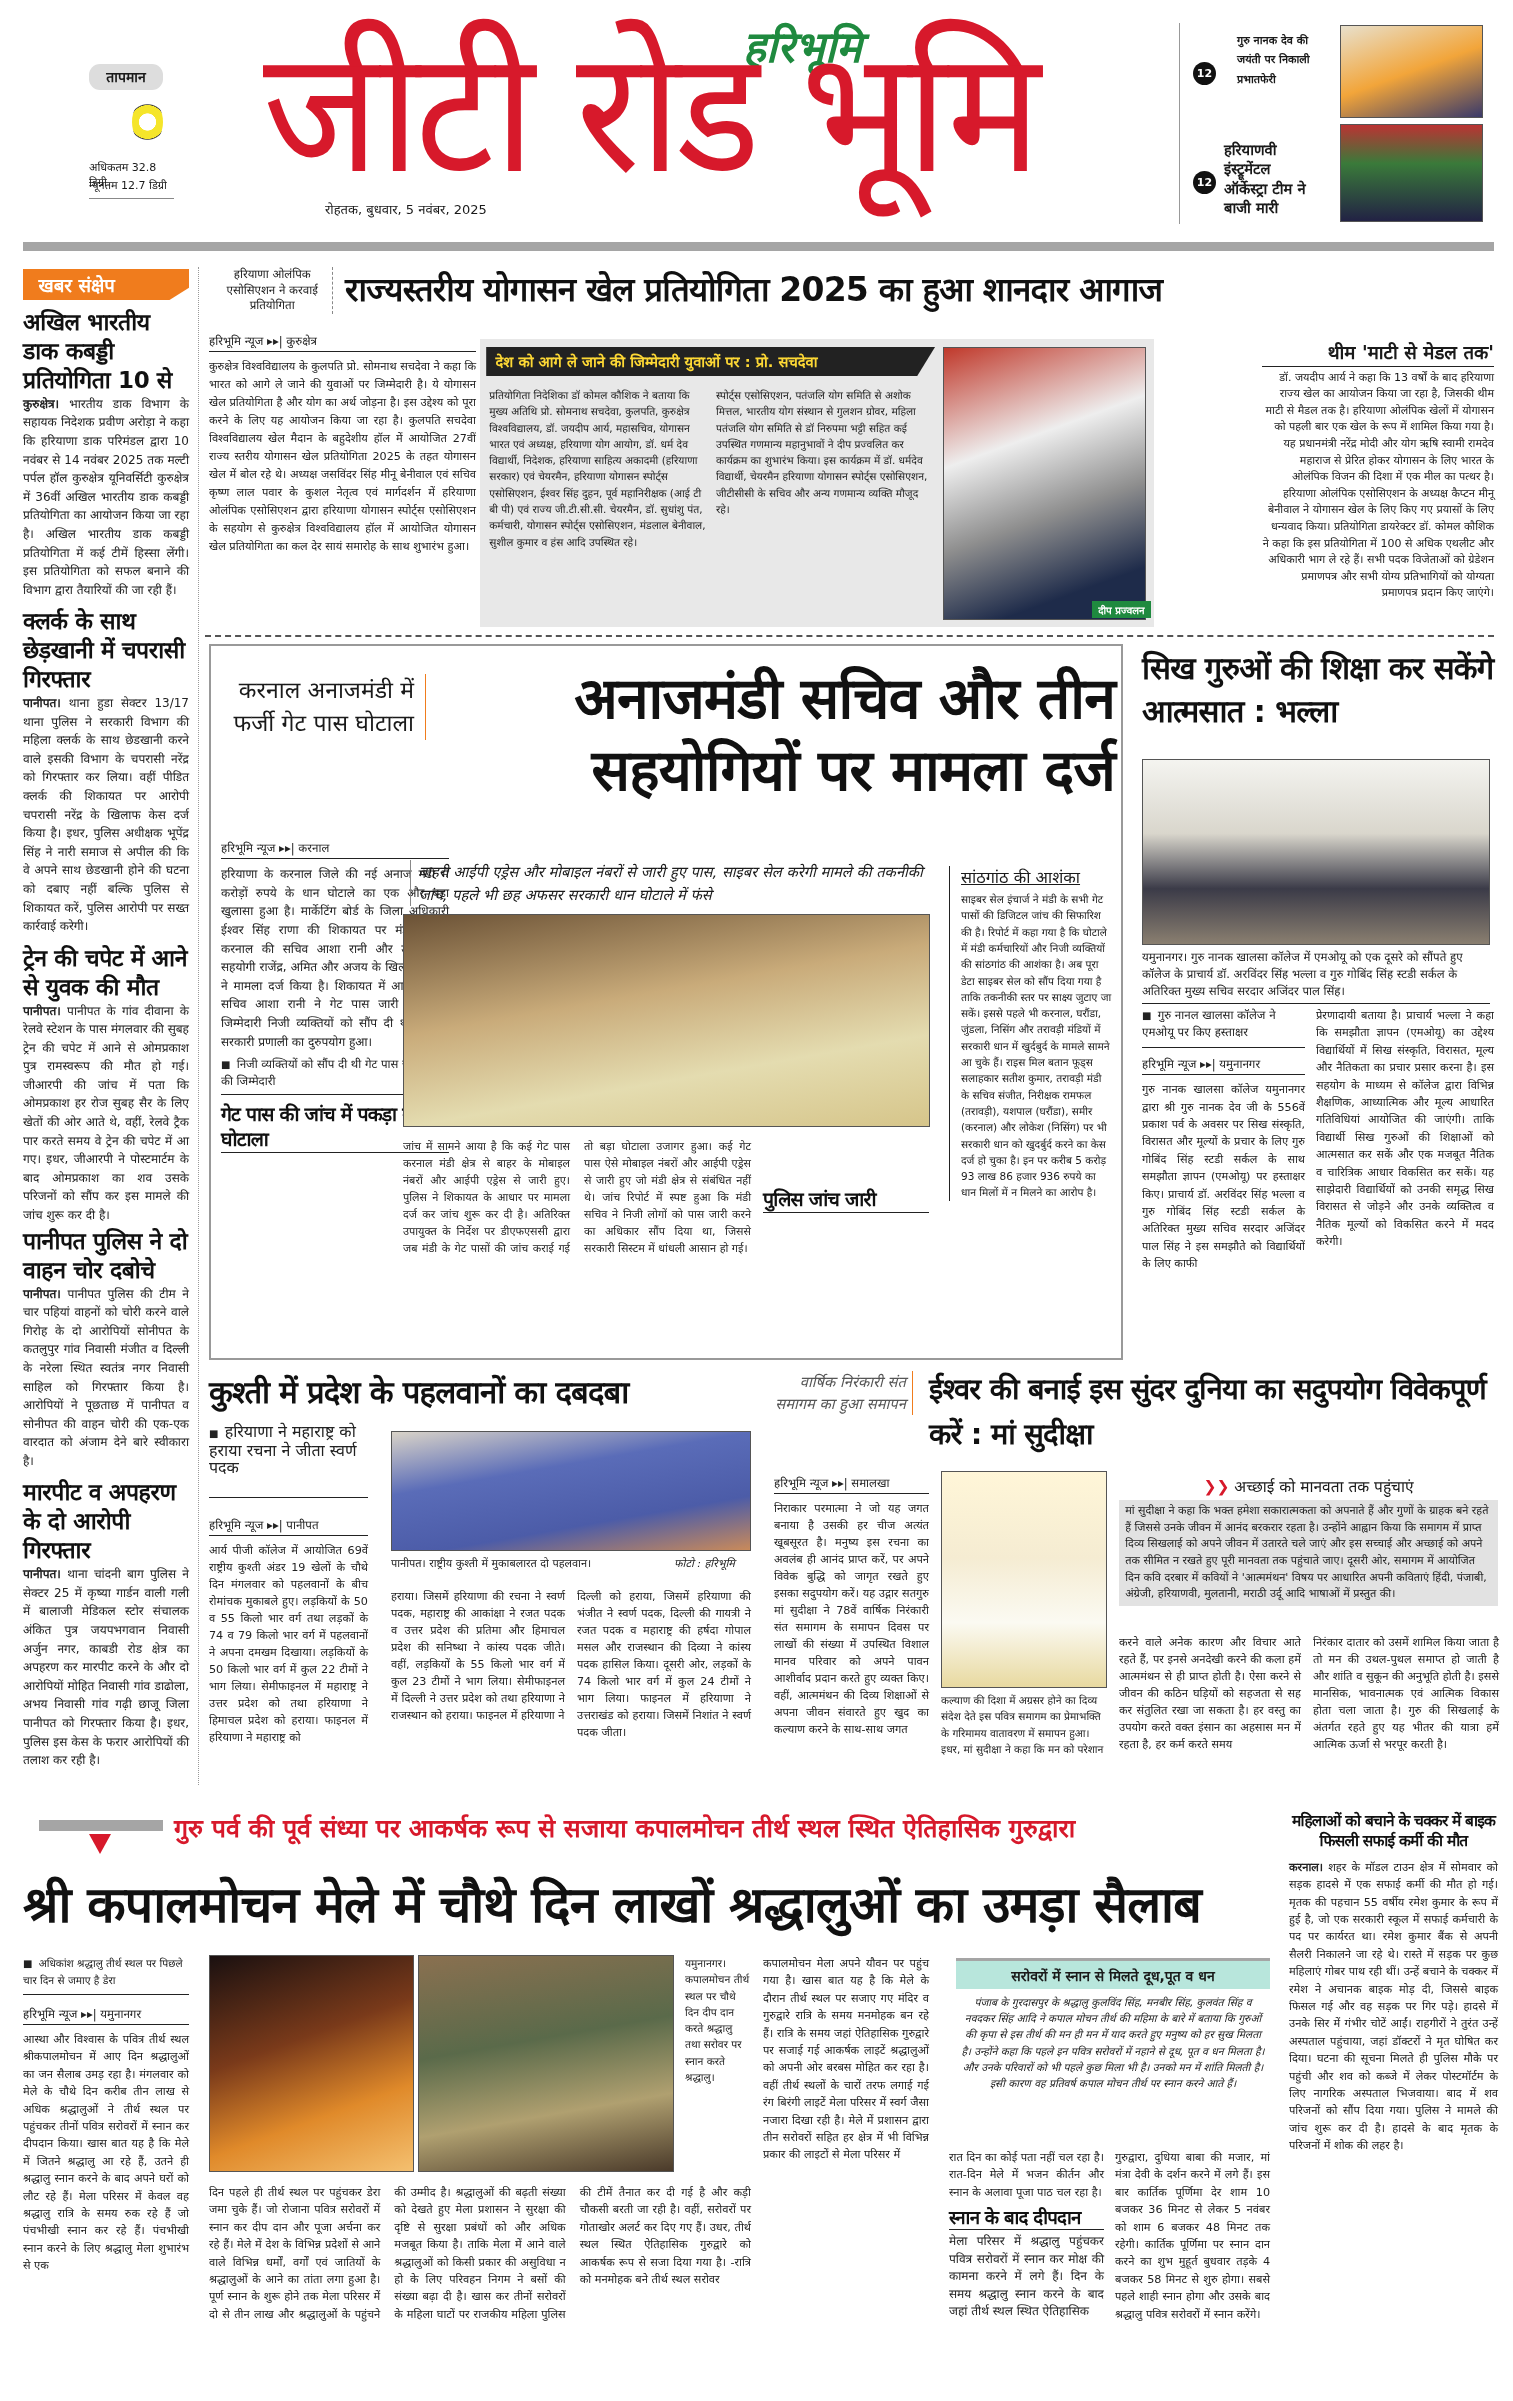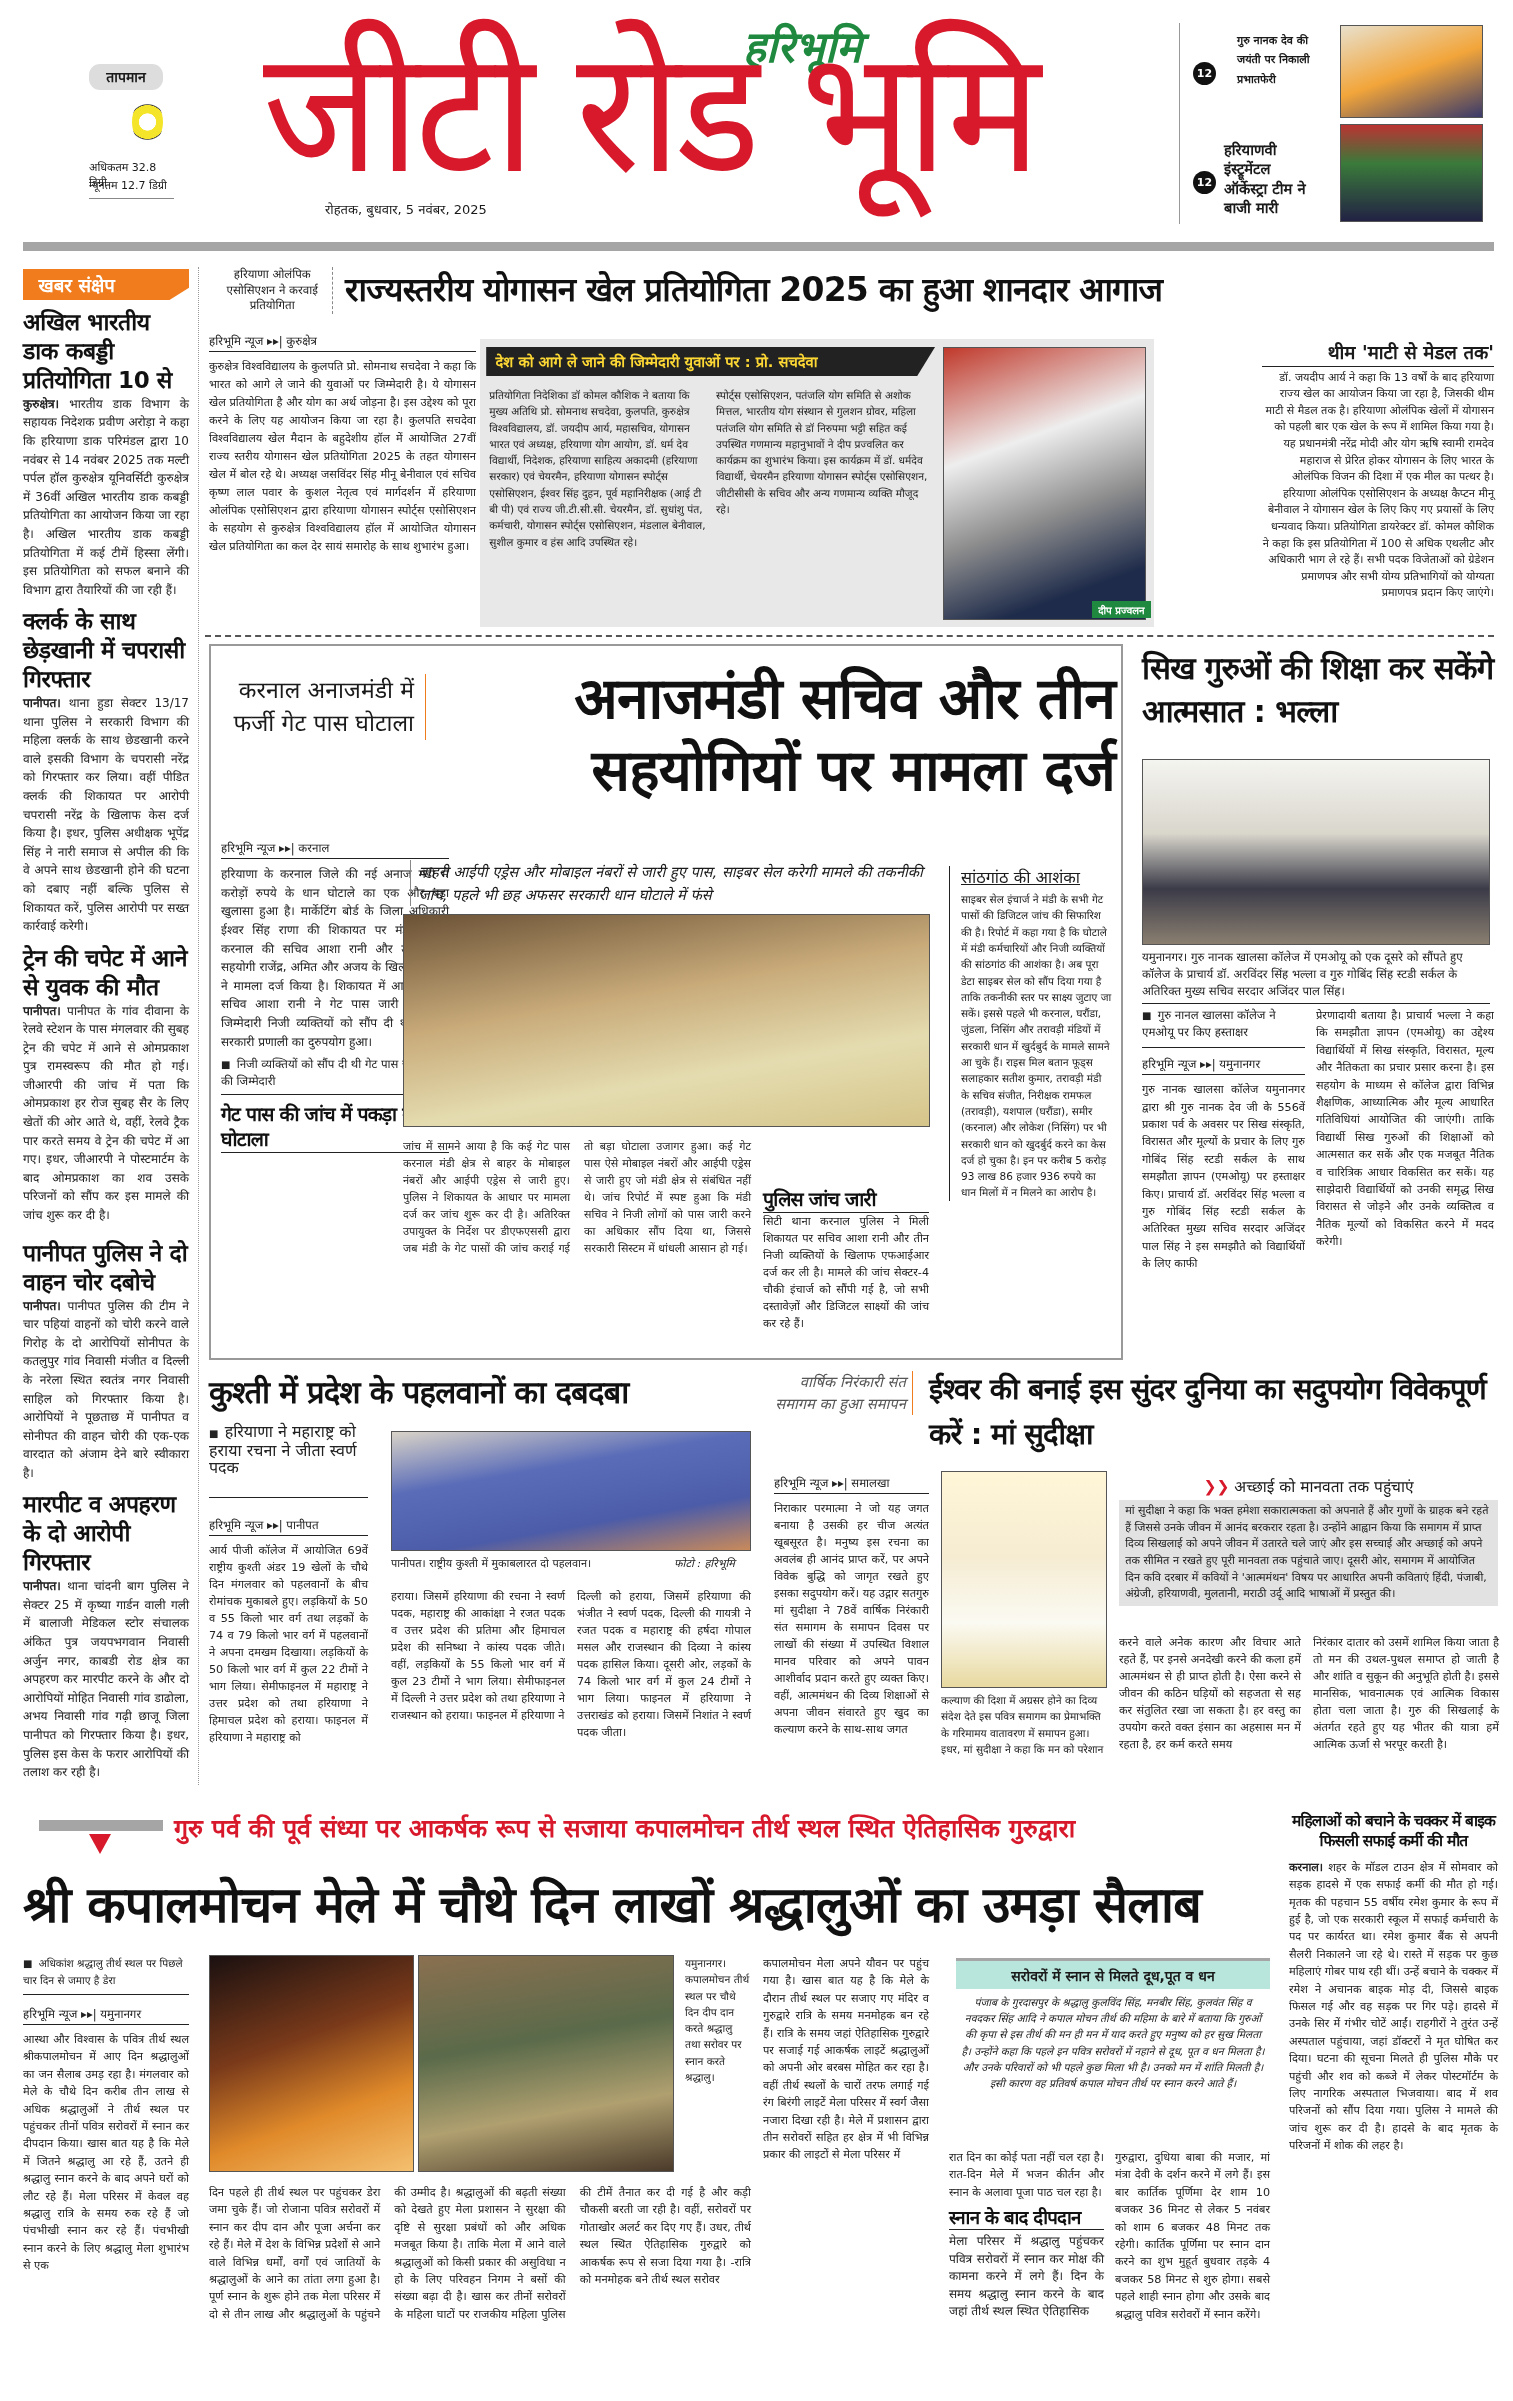--- a/index.html
+++ b/index.html
@@ -48,21 +48,21 @@
     <div class="p"><b>कुरुक्षेत्र।</b> <span>भारतीय डाक विभाग के सहायक निदेशक प्रवीण अरोड़ा ने कहा कि हरियाणा डाक परिमंडल द्वारा 10 नवंबर से 14 नवंबर 2025 तक मल्टी पर्पल हॉल कुरुक्षेत्र यूनिवर्सिटी कुरुक्षेत्र में 36वीं अखिल भारतीय डाक कबड्डी प्रतियोगिता का आयोजन किया जा रहा है। अखिल भारतीय डाक कबड्डी प्रतियोगिता में कई टीमें हिस्सा लेंगी। इस प्रतियोगिता को सफल बनाने की विभाग द्वारा तैयारियों की जा रही हैं।</span></div>
   </div>
   <div style="margin-top:7.7px">
     <div class="h-brief">क्लर्क के साथ छेड़खानी में चपरासी गिरफ्तार</div>
     <div class="p"><b>पानीपत।</b> <span>थाना हुडा सेक्टर 13/17 थाना पुलिस ने सरकारी विभाग की महिला क्लर्क के साथ छेडखानी करने वाले इसकी विभाग के चपरासी नरेंद्र को गिरफ्तार कर लिया। वहीं पीडित क्लर्क की शिकायत पर आरोपी चपरासी नरेंद्र के खिलाफ केस दर्ज किया है। इधर, पुलिस अधीक्षक भूपेंद्र सिंह ने नारी समाज से अपील की कि वे अपने साथ छेडखानी होने की घटना को दबाए नहीं बल्कि पुलिस से शिकायत करें, पुलिस आरोपी पर सख्त कार्रवाई करेगी।</span></div>
   </div>
   <div style="margin-top:7.7px">
     <div class="h-brief">ट्रेन की चपेट में आने से युवक की मौत</div>
     <div class="p"><b>पानीपत।</b> <span>पानीपत के गांव दीवाना के रेलवे स्टेशन के पास मंगलवार की सुबह ट्रेन की चपेट में आने से ओमप्रकाश पुत्र रामस्वरूप की मौत हो गई। जीआरपी की जांच में पता कि ओमप्रकाश हर रोज सुबह सैर के लिए खेतों की ओर आते थे, वहीं, रेलवे ट्रैक पार करते समय वे ट्रेन की चपेट में आ गए। इधर, जीआरपी ने पोस्टमार्टम के बाद ओमप्रकाश का शव उसके परिजनों को सौंप कर इस मामले की जांच शुरू कर दी है।</span></div>
   </div>
-  <div style="margin-top:14px">
+  <div style="margin-top:2px">
     <div class="h-brief">पानीपत पुलिस ने दो वाहन चोर दबोचे</div>
     <div class="p"><b>पानीपत।</b> <span>पानीपत पुलिस की टीम ने चार पहियां वाहनों को चोरी करने वाले गिरोह के दो आरोपियों सोनीपत के कतलुपुर गांव निवासी मंजीत व दिल्ली के नरेला स्थित स्वतंत्र नगर निवासी साहिल को गिरफ्तार किया है। आरोपियों ने पूछताछ में पानीपत व सोनीपत की वाहन चोरी की एक-एक वारदात को अंजाम देने बारे स्वीकारा है।</span></div>
   </div>
   <div style="margin-top:7.7px">
     <div class="h-brief">मारपीट व अपहरण के दो आरोपी गिरफ्तार</div>
     <div class="p"><b>पानीपत।</b> <span>थाना चांदनी बाग पुलिस ने सेक्टर 25 में कृष्या गार्डन वाली गली में बालाजी मेडिकल स्टोर संचालक अंकित पुत्र जयपभगवान निवासी अर्जुन नगर, काबडी रोड क्षेत्र का अपहरण कर मारपीट करने के और दो आरोपियों मोहित निवासी गांव डाढोला, अभय निवासी गांव गढ़ी छाजू जिला पानीपत को गिरफ्तार किया है। इधर, पुलिस इस केस के फरार आरोपियों की तलाश कर रही है।</span></div>
   </div>
 </div>
 <div class="abs vline" style="left:198px;top:267px;height:1518px"></div>
 
@@ -92,21 +92,20 @@
   <div class="byline">हरिभूमि न्यूज ▸▸| करनाल</div>
   <div class="p">हरियाणा के करनाल जिले की नई अनाज मंडी में करोड़ों रुपये के धान घोटाले का एक और बड़ा खुलासा हुआ है। मार्केटिंग बोर्ड के जिला अधिकारी ईश्वर सिंह राणा की शिकायत पर मंडी समिति करनाल की सचिव आशा रानी और उनके तीन सहयोगी राजेंद्र, अमित और अजय के खिलाफ पुलिस ने मामला दर्ज किया है। शिकायत में आरोप है कि सचिव आशा रानी ने गेट पास जारी करने की जिम्मेदारी निजी व्यक्तियों को सौंप दी थी, जिससे सरकारी प्रणाली का दुरुपयोग हुआ।</div>
   <div class="bullet cap" style="margin:4.6px 0;border-bottom:0.8px solid #222;padding-bottom:4.6px">निजी व्यक्तियों को सौंप दी थी गेट पास जारी करने की जिम्मेदारी</div>
   <div class="big" style="font-size:19.4px;line-height:25px;border-bottom:0.8px solid #222;margin-top:6.2px">गेट पास की जांच में पकड़ा गया घोटाला</div>
 </div>
 <div class="abs" style="left:410px;top:860px;width:527px;font-size:14.7px;line-height:23px;font-style:italic;border-left:1.5px solid #888;padding-left:7.7px">बाहरी आईपी एड्रेस और मोबाइल नंबरों से जारी हुए पास, साइबर सेल करेगी मामले की तकनीकी जांच, पहले भी छह अफसर सरकारी धान घोटाले में फंसे</div>
 <div class="abs photo" style="left:403px;top:914px;width:527px;height:213px;background:linear-gradient(170deg,#6b5236,#c9ab7a 40%,#e4dcb0 70%,#d6c58a)"></div>
 <div class="abs p" style="left:403px;top:1138px;width:348px;column-count:2;column-gap:14px;font-size:11px;line-height:17px">जांच में सामने आया है कि कई गेट पास करनाल मंडी क्षेत्र से बाहर के मोबाइल नंबरों और आईपी एड्रेस से जारी हुए। पुलिस ने शिकायत के आधार पर मामला दर्ज कर जांच शुरू कर दी है। अतिरिक्त उपायुक्त के निर्देश पर डीएफएससी द्वारा जब मंडी के गेट पासों की जांच कराई गई तो बड़ा घोटाला उजागर हुआ। कई गेट पास ऐसे मोबाइल नंबरों और आईपी एड्रेस से जारी हुए जो मंडी क्षेत्र से संबंधित नहीं थे। जांच रिपोर्ट में स्पष्ट हुआ कि मंडी सचिव ने निजी लोगों को पास जारी करने का अधिकार सौंप दिया था, जिससे सरकारी सिस्टम में धांधली आसान हो गई।</div>
 <div class="abs" style="left:763px;top:1185px;width:166px">
   <div class="big" style="font-size:19.4px;border-bottom:0.8px solid #222">पुलिस जांच जारी</div>
-  <div class="p" style="font-size:11.2px;line-height:17px">सिटी थाना करनाल पुलिस ने मिली शिकायत पर सचिव आशा रानी और तीन निजी व्यक्तियों के खिलाफ एफआईआर दर्ज कर ली है। मामले की जांच सेक्टर-4 चौकी इंचार्ज को सौंपी गई है, जो सभी दस्तावेज़ों और डिजिटल साक्ष्यों की जांच कर रहे हैं।</div>
 </div>
 <div class="abs" style="left:949px;top:866px;width:163px;border-left:0.8px solid #222;padding-left:11px">
   <div style="font-size:16.3px;text-decoration:underline;margin-bottom:3.1px">सांठगांठ की आशंका</div>
   <div style="font-size:10.5px;line-height:16.3px">साइबर सेल इंचार्ज ने मंडी के सभी गेट पासों की डिजिटल जांच की सिफारिश की है। रिपोर्ट में कहा गया है कि घोटाले में मंडी कर्मचारियों और निजी व्यक्तियों की सांठगांठ की आशंका है। अब पूरा डेटा साइबर सेल को सौंप दिया गया है ताकि तकनीकी स्तर पर साक्ष्य जुटाए जा सकें। इससे पहले भी करनाल, घरौंडा, जुंडला, निसिंग और तरावड़ी मंडियों में सरकारी धान में खुर्दबुर्द के मामले सामने आ चुके हैं। राइस मिल बतान फूड्स सलाहकार सतीश कुमार, तरावड़ी मंडी के सचिव संजीत, निरीक्षक रामफल (तरावड़ी), यशपाल (घरौंडा), समीर (करनाल) और लोकेश (निसिंग) पर भी सरकारी धान को खुदर्बुर्द करने का केस दर्ज हो चुका है। इन पर करीब 5 करोड़ 93 लाख 86 हजार 936 रुपये का धान मिलों में न मिलने का आरोप है।</div>
 </div>
 
 <div class="abs big" style="left:1142px;top:647px;width:356px;font-size:31px;line-height:43px">सिख गुरुओं की शिक्षा कर सकेंगे आत्मसात : भल्ला</div>
 <div class="abs photo" style="left:1142px;top:759px;width:348px;height:186px;background:linear-gradient(180deg,#f4f4f0,#d9d6cc 40%,#3b3b48 70%,#8a7f70)"></div>
 <div class="abs cap" style="left:1142px;top:949px;width:348px;border-bottom:0.8px solid #222;padding-bottom:3.1px">यमुनानगर। गुरु नानक खालसा कॉलेज में एमओयू को एक दूसरे को सौंपते हुए कॉलेज के प्राचार्य डॉ. अरविंदर सिंह भल्ला व गुरु गोबिंद सिंह स्टडी सर्कल के अतिरिक्त मुख्य सचिव सरदार अजिंदर पाल सिंह।</div>
 <div class="abs" style="left:1142px;top:1007px;width:163px">

